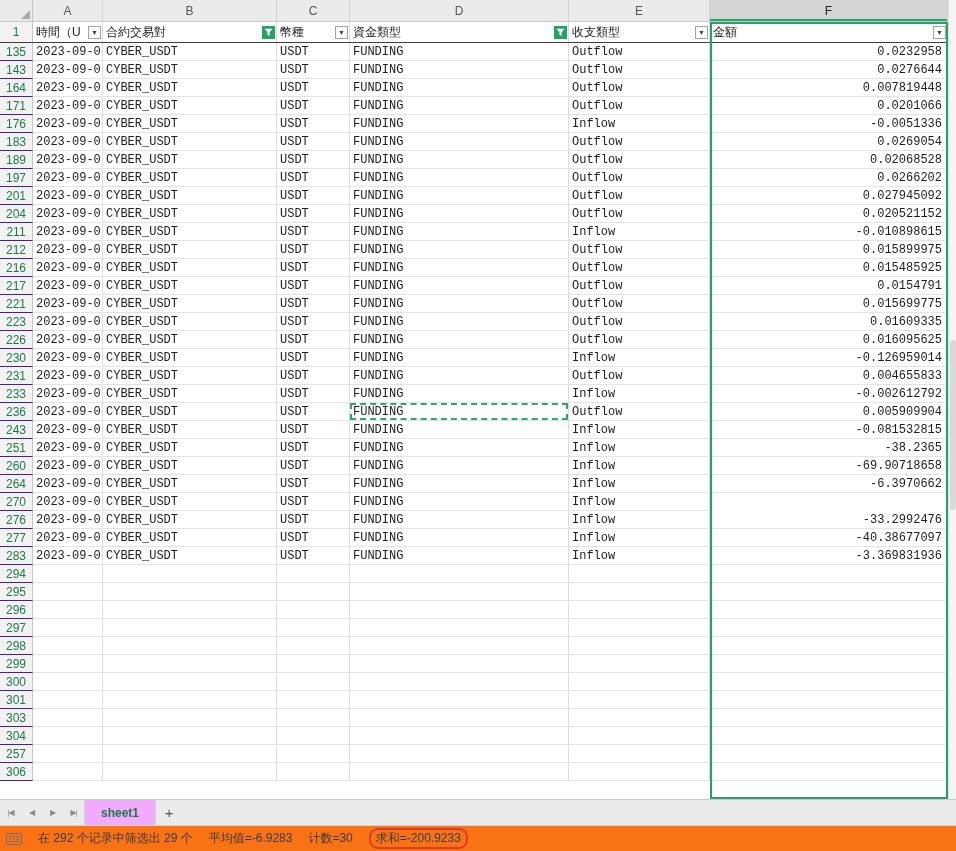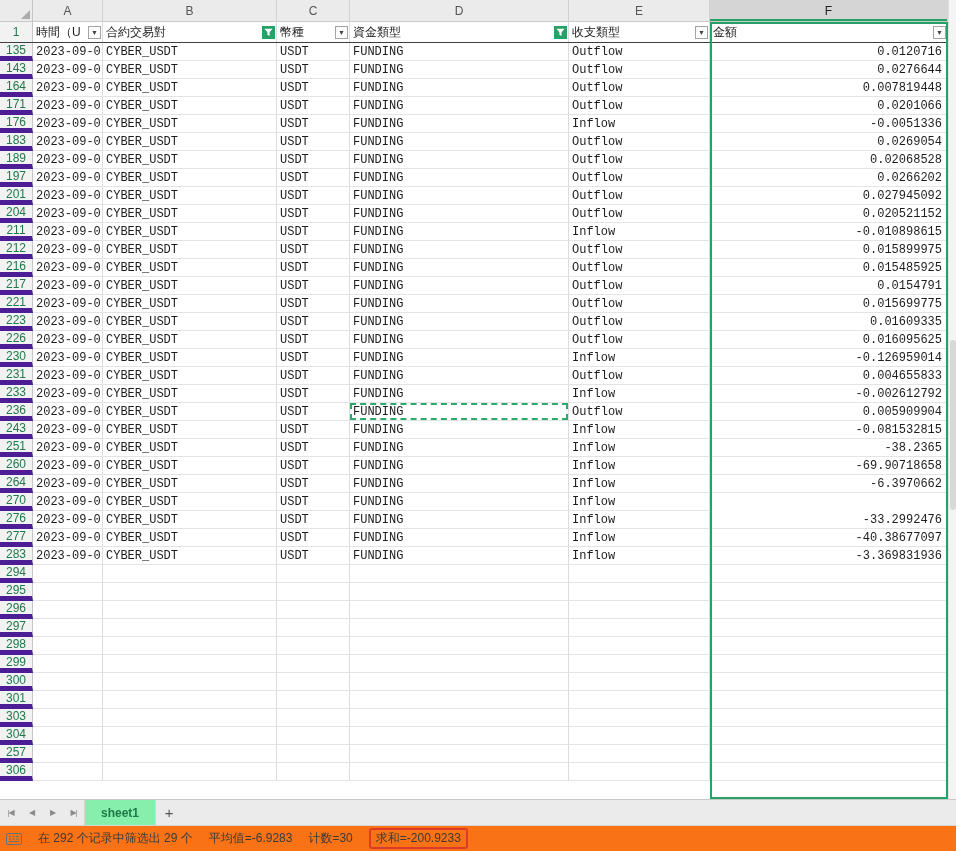--- a/index.html
+++ b/index.html
@@ -18,21 +18,21 @@
   .col-letter { height:22px; flex:none; display:flex; align-items:center; justify-content:center;
                 font-size:12px; color:#555; background:#ebebeb;
                 border-right:1px solid #d2d2d2; border-bottom:1px solid #c9c9c9; }
   .col-letter.sel { background:#d5d5d5; color:#222; box-shadow:inset 0 -2px 0 #26a269; }
 
   .c0{width:70px}.c1{width:174px}.c2{width:73px}.c3{width:219px}.c4{width:141px}.c5{width:238px}
 
   .sheet-row { display:flex; height:18px; }
   .rownum { width:33px; flex:none; background:#f2f2f2; color:#1f7849; font-size:12px;
             display:flex; align-items:center; justify-content:center;
-            border-right:1px solid #c6c6c6; border-bottom:5px solid #4c1d95; }
+            border-right:1px solid #c6c6c6; border-bottom:1px solid #4c1d95; }
   .cell { flex:none; display:flex; align-items:center; overflow:hidden; white-space:nowrap;
           position:relative; font-size:12px; color:#1c1c1c; padding-left:3px;
           border-right:1px solid #dcdcdc; border-bottom:1px solid #e4e4e4; background:#fff; }
   .data { font-family:"Liberation Mono","DejaVu Sans Mono",monospace; }
   .num  { justify-content:flex-end; padding-right:5px; padding-left:0; }
 
   
   .filter-row { height:21px; border-bottom:1px solid #3f3f3f; background:#fff; }
   .filter-row .cell, .filter-row .rownum { border-bottom:none; }
   .flabel { overflow:hidden; white-space:nowrap; }
@@ -53,31 +53,31 @@
   .vscroll { position:absolute; right:0; top:0; width:8px; height:799px; background:#f4f4f4;
              border-left:1px solid #e2e2e2; }
   .vthumb { position:absolute; left:1px; width:6px; top:340px; height:170px;
             background:#d9d9d9; border-radius:3px; }
 
   
   .tabbar { height:26px; background:#ebebeb; border-top:1px solid #c9c9c9;
             display:flex; align-items:stretch; }
   .navbtn { width:21px; display:flex; align-items:center; justify-content:center;
             font-size:8px; color:#8b8b8b; letter-spacing:-1px; }
-  .tab { padding:0 16px; background:#86efac; color:#1f7849; font-weight:bold; font-size:12px;
+  .tab { padding:0 16px; background:#f0abfc; color:#1f7849; font-weight:bold; font-size:12px;
          display:flex; align-items:center; border-left:1px solid #d6d6d6; border-right:1px solid #d6d6d6; }
   .addtab { width:26px; display:flex; align-items:center; justify-content:center;
             font-size:15px; color:#555; }
 
   
   .statusbar { height:26px; background:#f97316; border-top:1px solid #d6d6d6;
                display:flex; align-items:center; gap:16px; padding-left:6px;
                font-size:12px; color:#3a3a3a; }
   .kbd { display:flex; align-items:center; }
-  .red-box { border:2px solid #dd3b2a; border-radius:3px; padding:0 5px; }
+  .red-box { border:2px solid #dd3b2a; border-radius:9px; padding:0 5px; }
 </style>
 </head>
 <body>
 
 <div class="app">
 
   <div class="grid">
     <div class="colhdr" id="colhdr">
       <div class="corner">
         <span class="corner-tri"></span>
@@ -128,21 +128,21 @@
       </div>
 
     <div id="rows">
         <div class="sheet-row">
           <div class="rownum">135</div>
           <div class="cell data c0">2023-09-0(</div>
           <div class="cell data c1">CYBER_USDT</div>
           <div class="cell data c2">USDT</div>
           <div class="cell data c3">FUNDING</div>
           <div class="cell data c4">Outflow</div>
-          <div class="cell data c5 num">0.0120716</div>
+          <div class="cell data c5 num">0.0232958</div>
         </div>
         <div class="sheet-row">
           <div class="rownum">143</div>
           <div class="cell data c0">2023-09-0(</div>
           <div class="cell data c1">CYBER_USDT</div>
           <div class="cell data c2">USDT</div>
           <div class="cell data c3">FUNDING</div>
           <div class="cell data c4">Outflow</div>
           <div class="cell data c5 num">0.0276644</div>
         </div>

